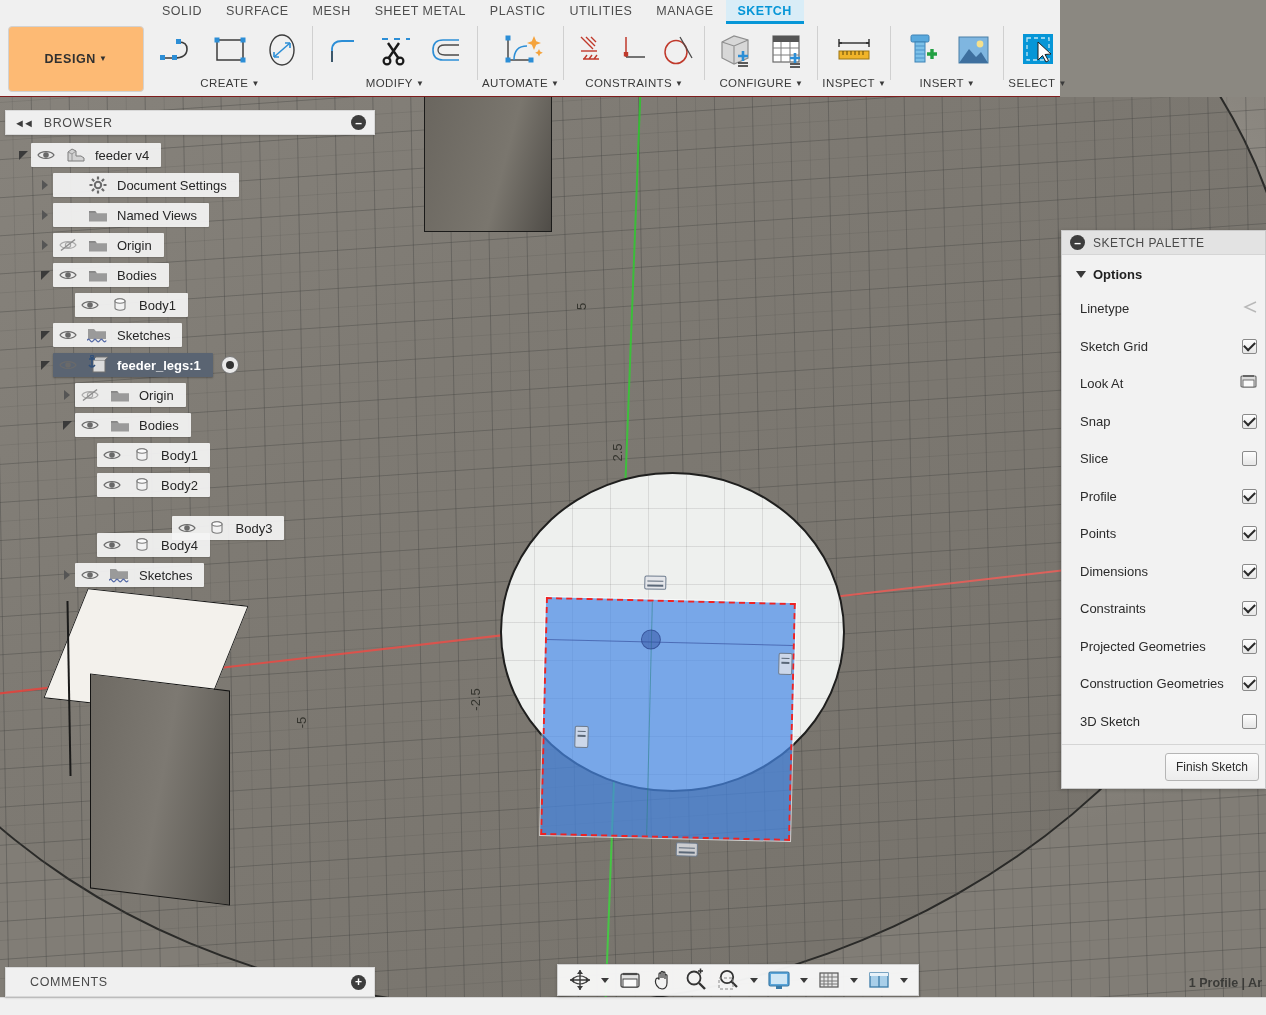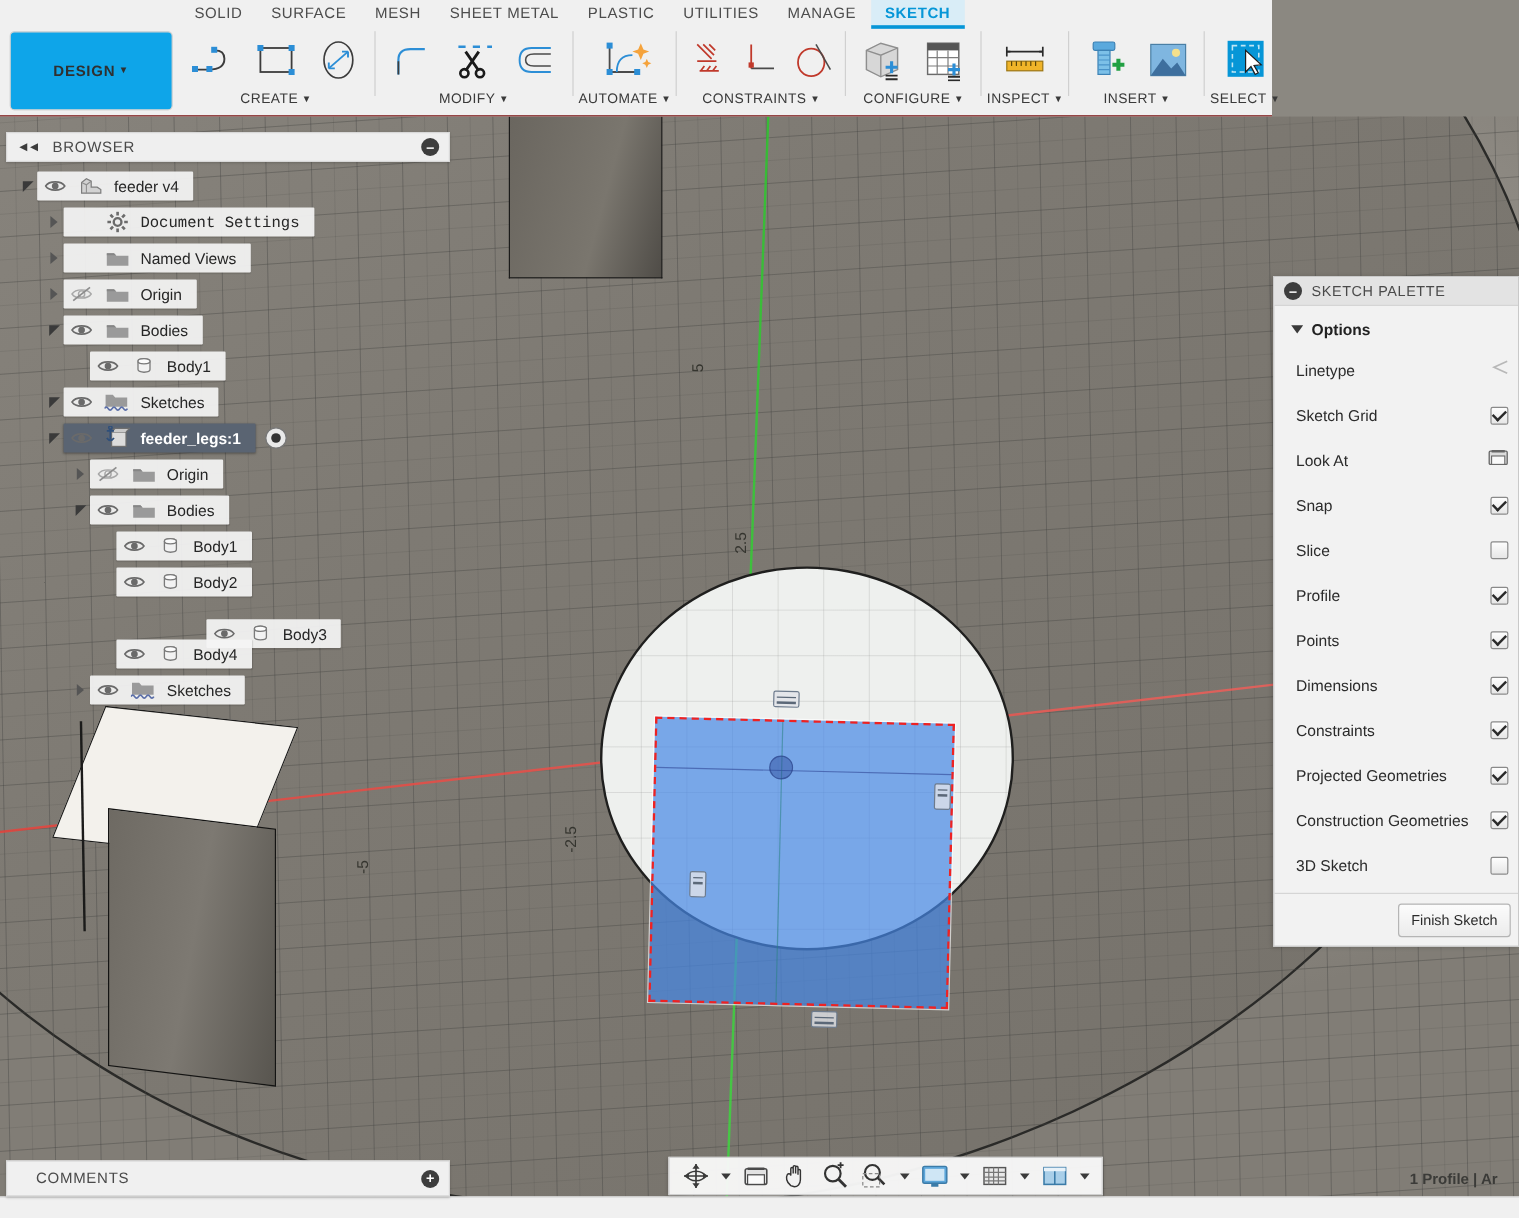--- a/index.html
+++ b/index.html
@@ -34,21 +34,21 @@
     border-bottom: 3px solid #0696d7;
   }
   #ws-spacer { width: 150px; }
 
   #ribbon {
     position: absolute; top: 24px; left: 0; width: 1266px; height: 72px;
     display: flex; align-items: flex-start;
   }
   #design-btn {
     width: 136px; height: 66px; margin: 2px 8px 0 8px;
-    border: 1px solid #d2d2d2; border-radius: 4px; background: #0ea5e9;
+    border: 1px solid #d2d2d2; border-radius: 4px; background: #fdba74;
     display: flex; align-items: center; justify-content: center;
     font-size: 12.5px; font-weight: bold; letter-spacing: .6px; color: #303030;
     cursor: pointer; flex: 0 0 auto;
   }
   .panel { display: flex; flex-direction: column; align-items: center; height: 72px; flex: 0 0 auto; }
   .panel-icons { display: flex; align-items: center; justify-content: center; height: 52px; }
   .panel-label {
     font-size: 11.5px; color: #3a3a3a; letter-spacing: .4px;
     height: 20px; line-height: 14px; white-space: nowrap; cursor: pointer;
   }
@@ -273,21 +273,21 @@
     background: rgba(248,248,248,.96); border: 1px solid #cfcfcf;
     display: flex; align-items: center; padding: 0 6px; gap: 1px; z-index: 28;
     box-shadow: 0 1px 3px rgba(0,0,0,.22);
   }
   .navitem { display:flex; align-items:center; height:28px; padding: 0 3px; cursor:pointer; }
   .navcaret { width:0;height:0;border-left:4px solid transparent;border-right:4px solid transparent;border-top:5px solid #3a3a3a; margin: 0 4px; cursor:pointer; }
 
   
   #statusbar {
     position: absolute; right: 0; bottom: 18px; height: 28px;
-    display:flex; align-items:center; padding-right: 18px; z-index: 20;
+    display:flex; align-items:center; padding-right: 4px; z-index: 20;
   }
   #status-text { font-size: 12.5px; color: #3b3b38; font-weight: bold; white-space: nowrap; }
   #bottomstrip {
     position:absolute; left:0; bottom:0; width:1266px; height:18px;
     background:#f0f0f0; border-top:1px solid #d6d6d6; z-index: 22;
   }
 </style>
 </head>
 <body>
 
@@ -574,21 +574,21 @@
             </div>
             <div class="node-icon">
               <svg width="20" height="18" viewBox="0 0 20 18">
                 <path d="M2 6 L6 3 L10 5 L10 10 L15 10 L18 12 L18 15 L10 15 L2 15 Z" fill="#d2d2d2" stroke="#7d7d7d" stroke-width="1"></path>
                 <path d="M2 6 L6 8 L10 5 M6 8 L6 15" fill="none" stroke="#8f8f8f" stroke-width=".9"></path>
               </svg>
             </div>
             <span class="node-label">feeder v4</span>
           </div>
         </div>
-        <div class="node" style="padding-left: 32px; font-family: Liberation Mono, monospace;">
+        <div class="node" style="padding-left: 32px;">
           <div class="twisty">
             <span class="tri-closed"></span>
           </div>
           <div class="node-body">
             <div class="eye"></div>
             <div class="node-icon">
               <svg width="18" height="18" viewBox="0 0 18 18">
                 <circle cx="9" cy="9" r="3.2" fill="none" stroke="#6b6b6b" stroke-width="2"></circle>
                 <path d="M9 0.5 v3 M9 14.5 v3 M0.5 9 h3 M14.5 9 h3 M3 3 l2.2 2.2 M12.8 12.8 L15 15 M15 3 l-2.2 2.2 M5.2 12.8 L3 15" stroke="#6b6b6b" stroke-width="2.2"></path>
               </svg>

